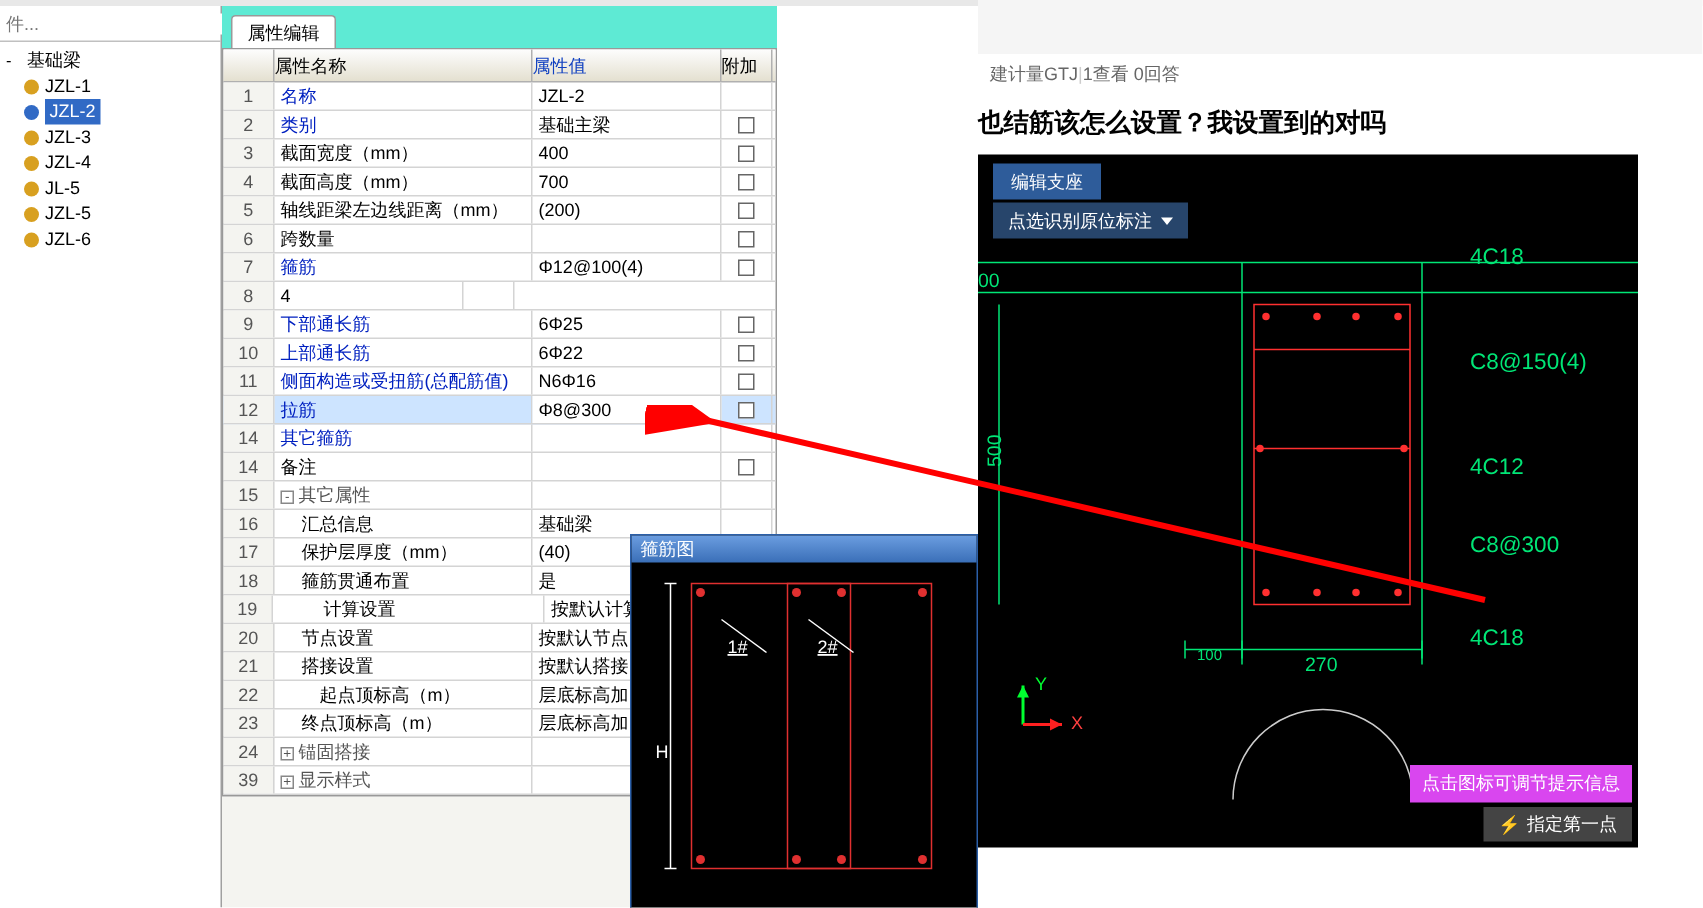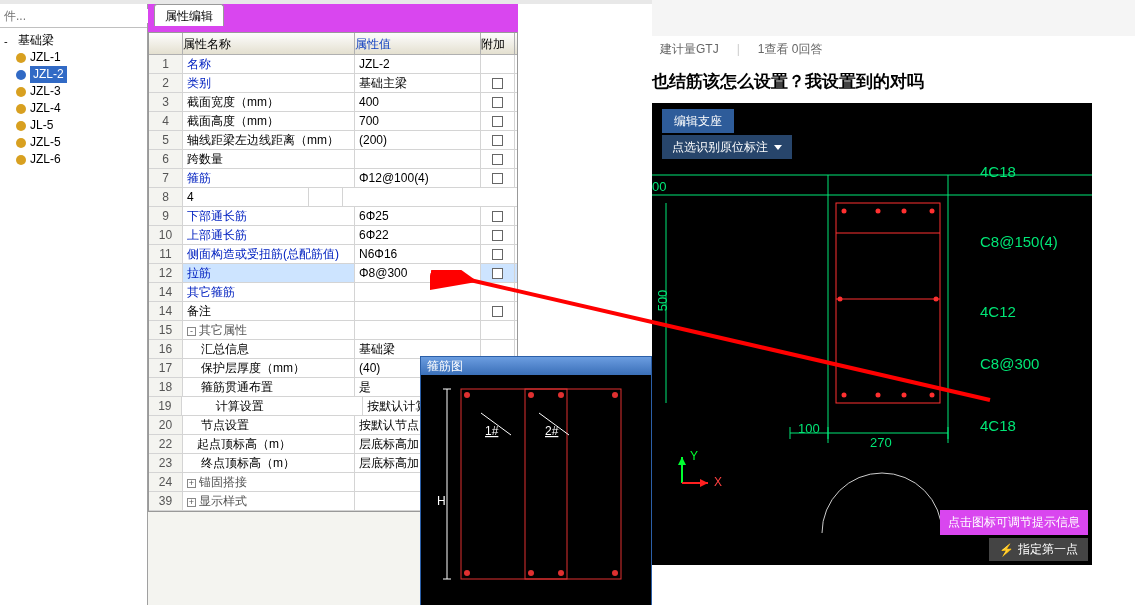--- a/index.html
+++ b/index.html
@@ -14,21 +14,21 @@
     .tree-list { padding:4px 0; }
     .tree-node { height:17px; line-height:17px; padding-left:4px; display:flex; align-items:center; cursor:pointer; }
     .tree-node.sub { padding-left:16px; }
     .tree-ico { width:10px; height:10px; background:#d8a020; border-radius:50%; margin-right:4px; flex:none; }
     .tree-ico.root { background:none; width:10px; height:10px; position:relative; }
     .tree-ico.root::before { content:"-"; position:absolute; left:0; top:-3px; font-size:11px; }
     .tree-node.sel span { background:#316ac5; color:#fff; padding:0 3px; }
 
     
     .prop-pane { position:absolute; left:148px; top:4px; width:370px; height:601px; background:#f4f4f0; }
-    .prop-tab { height:28px; display:flex; padding-left:6px; background:#d946ef; }
+    .prop-tab { height:28px; display:flex; align-items:flex-end; padding-left:6px; background:#5eead4; }
     .prop-tab-btn { height:22px; line-height:22px; padding:0 10px; background:#fff; border:1px solid #999; border-bottom:none; border-radius:3px 3px 0 0; font-size:12px; }
     .prop-grid { border:1px solid #999; background:#fff; }
     .prop-hdr { display:flex; height:22px; background:linear-gradient(#fdfdfd,#e4e0d0); border-bottom:1px solid #b0b0b0; }
     .prop-hdr div { border-right:1px solid #b0b0b0; line-height:22px; font-size:12px;}
     .c-idx{width:34px;} .c-name{width:172px;} .c-val{width:126px;} .c-add{width:34px;}
     .prop-hdr .c-val { color:#1040c0; }
     .prop-row { display:flex; height:19px; line-height:19px; border-bottom:1px solid #d4d4d4; }
     .prop-row div { border-right:1px solid #d4d4d4; padding-left:4px; overflow:hidden; white-space:nowrap; }
     .prop-row .c-idx{ text-align:center; color:#555; background:#f4f4f0; padding-left:0;}
     .prop-row .c-add{ text-align:center; padding-left:0; }
@@ -41,21 +41,21 @@
     .chk { display:inline-block; width:11px; height:11px; border:1px solid #666; background:#fff; vertical-align:middle;}
 
     
     .stir-pop { position:absolute; left:420px; top:356px; width:232px; height:277px; border:1px solid #2b5fa8; background:#000; }
     .stir-title { height:18px; background:linear-gradient(#6b9de0,#3a6fb8); color:#fff; font-size:12px; line-height:18px; padding-left:6px;}
     .stir-canvas { position:relative; width:100%; height:222px; }
 
     
     .right-pane { position:absolute; left:652px; top:0; width:483px; height:605px; background:#fff; }
     .r-top { height:36px; background:#f5f5f5; }
-    .crumb { height:26px; line-height:26px; color:#666; font-size:13px; padding-left:8px; display:flex; gap:18px;}
+    .crumb { height:26px; line-height:26px; color:#666; font-size:13px; padding-left:8px; display:flex; }
     .crumb span.sep{color:#ccc;}
     .r-title { font-size:17px; font-weight:600; padding:8px 0 10px 0; }
     .cad-wrap { position:relative; width:440px; height:462px; background:#000; margin-left:0; }
     .cad-toolbar { position:absolute; left:10px; top:6px; display:flex; }
     .cad-btn1 { height:24px; line-height:24px; padding:0 12px; background:#2e5c9a; color:#fff; font-size:12px;}
     .cad-btn2 { height:24px; line-height:24px; padding:0 10px; background:#27456b; color:#fff; font-size:12px; display:flex; align-items:center; gap:6px;}
     .tri { width:0;height:0;border-left:4px solid transparent;border-right:4px solid transparent;border-top:5px solid #fff;}
     .cad-hint { position:absolute; right:4px; bottom:30px; background:#d946ef; color:#fff; padding:4px 8px; font-size:12px; }
     .cad-foot { position:absolute; right:4px; bottom:4px; background:#444; color:#fff; padding:3px 10px; font-size:12px; display:flex; align-items:center; gap:4px;}
     .lightning{color:#ffb020;}
@@ -237,22 +237,28 @@
           <div class="c-val">按默认计算</div>
           <div class="c-add"></div>
         </div>
         <div class="prop-row">
           <div class="c-idx">20</div>
           <div class="c-name" style="padding-left: 18px;"><span>节点设置</span></div>
           <div class="c-val">按默认节点</div>
           <div class="c-add"></div>
         </div>
         <div class="prop-row">
+          <div class="c-idx">21</div>
+          <div class="c-name" style="padding-left: 18px;"><span>搭接设置</span></div>
+          <div class="c-val">按默认搭接</div>
+          <div class="c-add"></div>
+        </div>
+        <div class="prop-row">
           <div class="c-idx">22</div>
-          <div class="c-name" style="padding-left: 14px;"><span>起点顶标高（m）</span></div>
+          <div class="c-name" style="padding-left: 30px;"><span>起点顶标高（m）</span></div>
           <div class="c-val">层底标高加</div>
           <div class="c-add"></div>
         </div>
         <div class="prop-row">
           <div class="c-idx">23</div>
           <div class="c-name" style="padding-left: 18px;"><span>终点顶标高（m）</span></div>
           <div class="c-val">层底标高加</div>
           <div class="c-add"></div>
         </div>
         <div class="prop-row group">
@@ -357,21 +363,21 @@
         <polygon points="26,0 18,-4 18,4" fill="#ff2020"></polygon>
       </g>
 
       <path d="M170 430 A60 60 0 0 1 290 430" fill="none" stroke="#ccc"></path>
     </svg>
     <div class="anno" style="left:328px; top:60px;">4C18</div>
     <div class="anno" style="left:328px; top:130px;">C8@150(4)</div>
     <div class="anno" style="left:328px; top:200px;">4C12</div>
     <div class="anno" style="left:328px; top:252px;">C8@300</div>
     <div class="anno" style="left:328px; top:314px;">4C18</div>
-    <div class="anno" style="left:146px; top:318px; font-size:13px;text-align:center;">100</div>
+    <div class="anno" style="left:146px; top:329px; font-size:10px;text-align:center;">100</div>
     <div class="anno" style="left:218px; top:332px; font-size:13px;">270</div>
     <div class="anno" style="left:0px; top:190px; transform:rotate(-90deg); font-size:13px;">500</div>
     <div class="anno" style="left:0px; top:76px; font-size:13px;">00</div>
     <div class="anno" style="left:38px; top:346px; color:#00ff30; font-size:12px;">Y</div>
     <div class="anno" style="left:62px; top:372px; color:#ff4040; font-size:12px;">X</div>
 
     <div class="cad-hint">点击图标可调节提示信息</div>
     <div class="cad-foot">
         <span class="lightning">⚡</span>
         <span>指定第一点</span>

